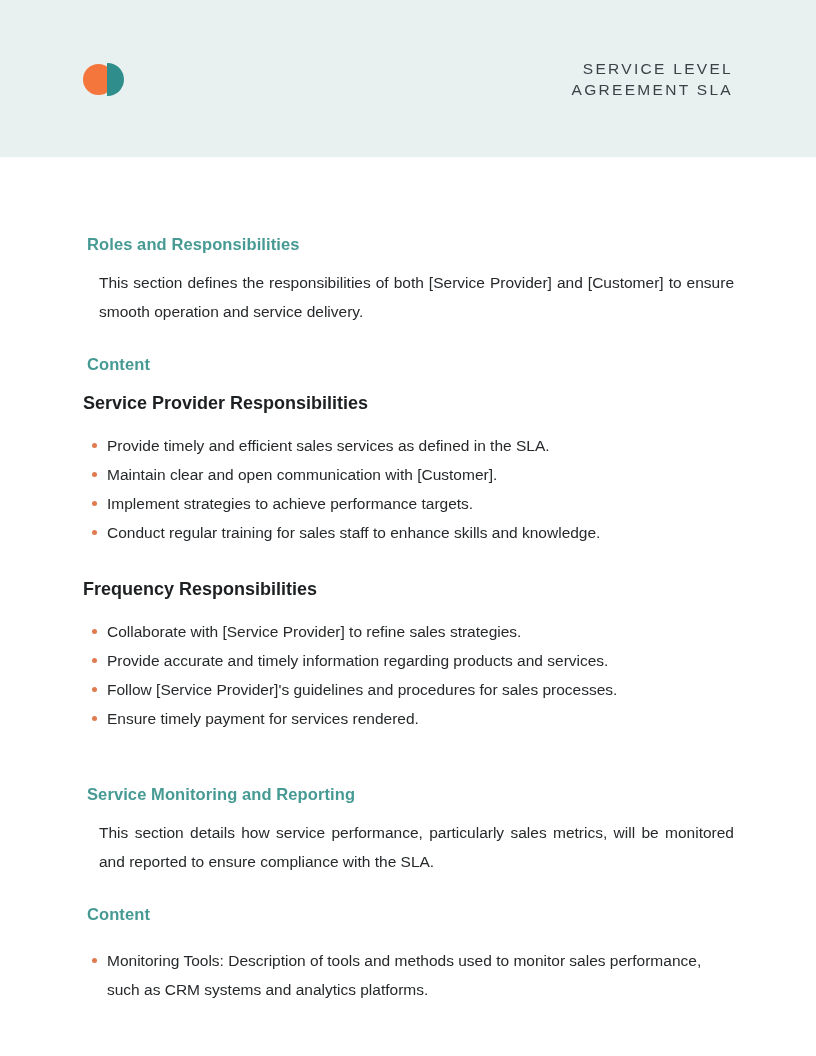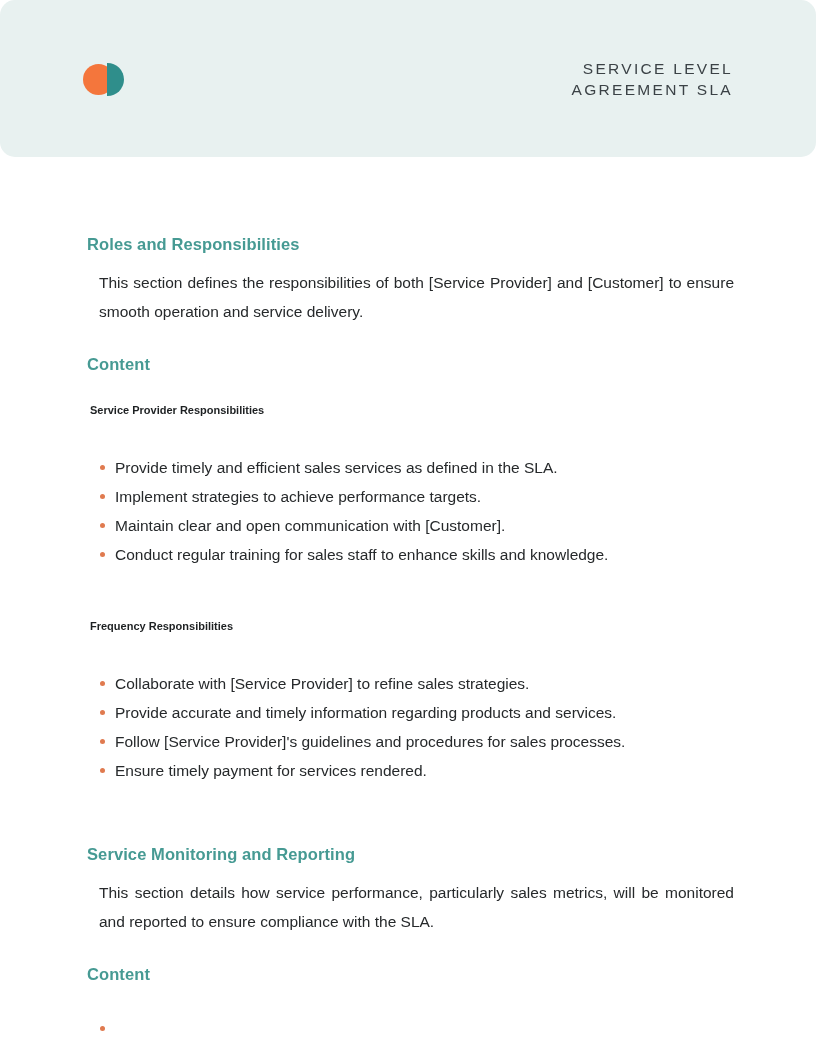--- a/index.html
+++ b/index.html
@@ -25,21 +25,20 @@
 
   
   .doc-header {
     position: absolute;
     top: 0;
     left: 0;
     width: 816px;
     height: 157px;
     background: #e8f1f0;
     box-sizing: border-box;
-    border-radius: 15px;
   }
 
   .logo-mark {
     position: absolute;
     left: 83px;
     top: 62px;
     width: 44px;
     height: 36px;
   }
   .logo-mark .logo-circle {
@@ -101,30 +100,30 @@
     margin: 13px 0 0 16px;
     font-size: 15.5px;
     line-height: 29px;
     color: #26292b;
     text-align: justify;
     text-justify: inter-word;
     font-weight: 400;
   }
 
   h3.sub-heading {
-    margin: 7px;
-    font-size: 11px;
+    margin: 0;
+    font-size: 18px;
     font-weight: 700;
     color: #1d2022;
     line-height: 22px;
   }
 
   ul.bullet-list {
     list-style: none;
-    margin: 16px;
+    margin: 8px;
     padding: 0;
   }
   ul.bullet-list > li {
     position: relative;
     padding-left: 16px;
     font-size: 15.5px;
     line-height: 29px;
     color: #26292b;
     font-weight: 400;
   }
@@ -180,25 +179,25 @@
 
       <div style="height:9px"></div>
 
       <ul class="bullet-list">
         <li>
           <span class="bullet-dot"></span>
           <span>Provide timely and efficient sales services as defined in the SLA.</span>
         </li>
         <li>
           <span class="bullet-dot"></span>
+          <span>Maintain clear and open communication with [Customer].</span>
+        </li>
+        <li>
+          <span class="bullet-dot"></span>
           <span>Implement strategies to achieve performance targets.</span>
-        </li>
-        <li>
-          <span class="bullet-dot"></span>
-          <span>Maintain clear and open communication with [Customer].</span>
         </li>
         <li>
           <span class="bullet-dot"></span>
           <span>Conduct regular training for sales staff to enhance skills and knowledge.</span>
         </li>
       </ul>
 
       <div class="gap-md"></div>
 
       <h3 class="sub-heading">Frequency Responsibilities</h3>
@@ -235,18 +234,19 @@
 
       <div class="gap-md"></div>
 
       <h2 class="section-heading">Content</h2>
 
       <div style="height:9px"></div>
 
       <ul class="bullet-list">
         <li>
           <span class="bullet-dot"></span>
+          <span>Monitoring Tools: Description of tools and methods used to monitor sales performance, such as CRM systems and analytics platforms.</span>
         </li>
       </ul>
     </div>
 
   </div>
 </div>
 
 </body></html>

